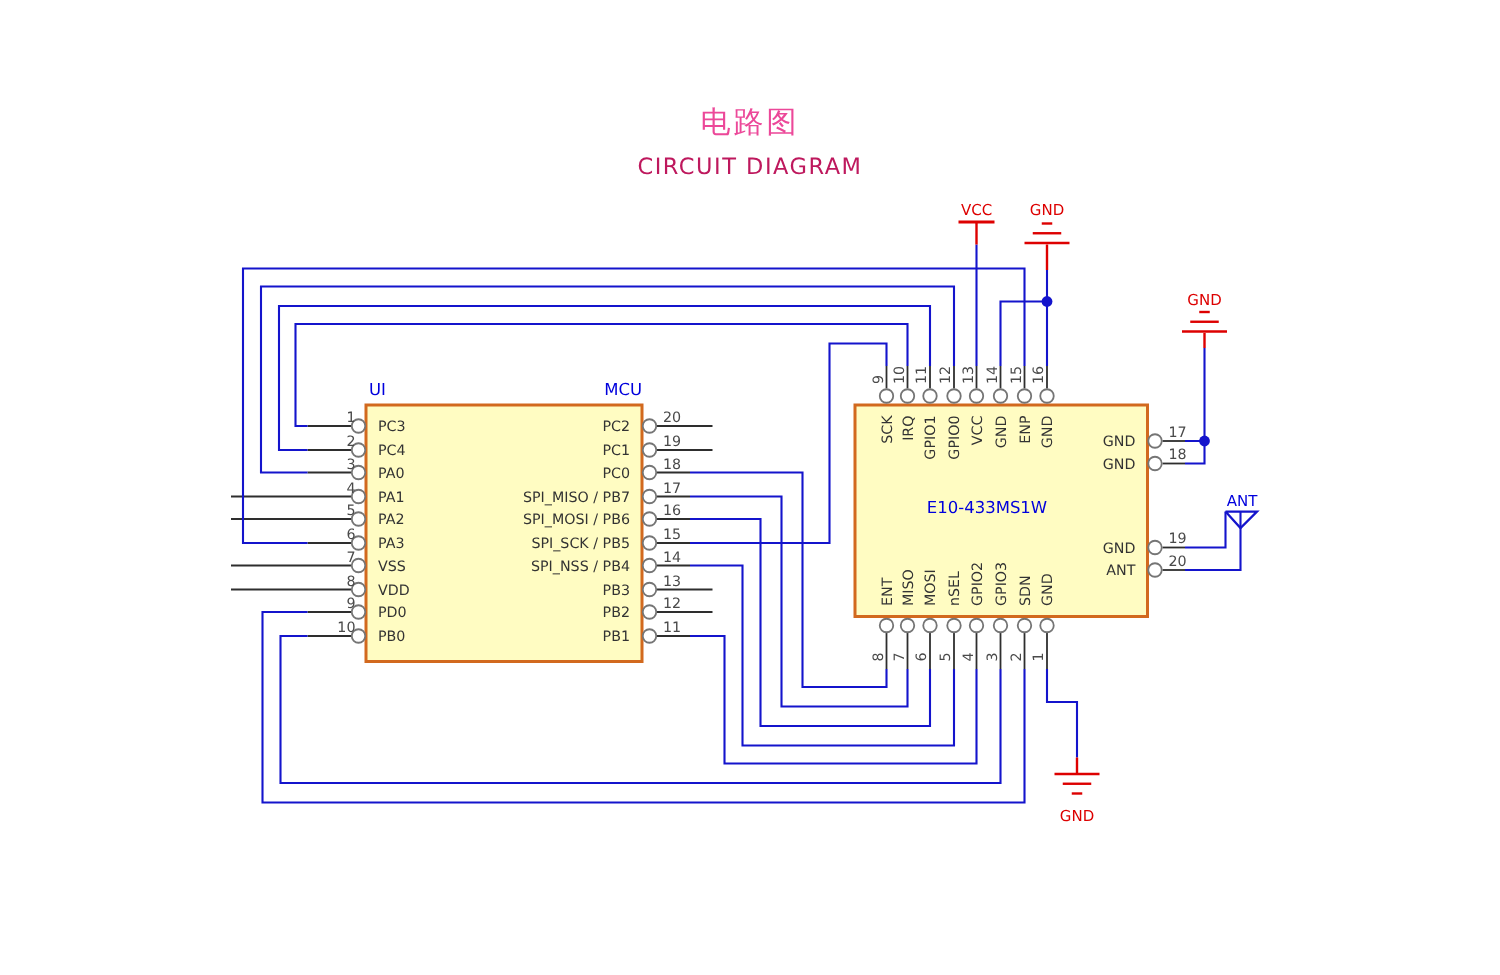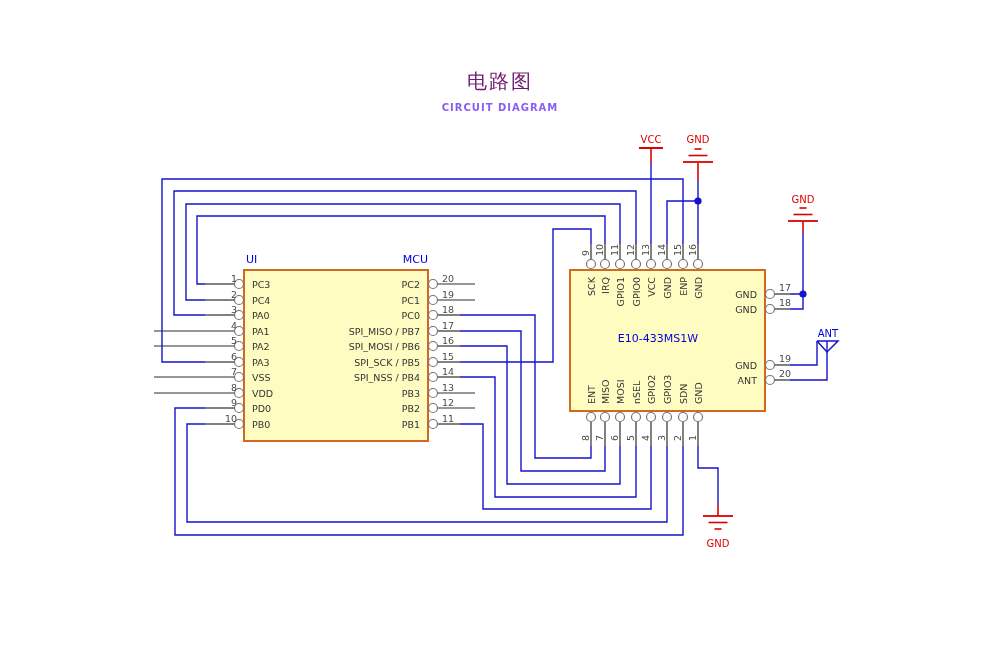--- a/index.html
+++ b/index.html
@@ -1,20 +1,20 @@
 <!DOCTYPE html>
 <html><head>
 <meta charset="utf-8">
 <style>
   html,body{margin:0;padding:0;background:#ffffff;}
   .page{position:relative;width:1000px;height:650px;background:#fff;overflow:hidden;
         font-family:"DejaVu Sans", sans-serif;}
   .title-block{position:absolute;top:68px;left:0;width:1000px;text-align:center;}
-  .title{font-size:20px;color:#701a75;letter-spacing:2px;}
-  .subtitle{font-size:10px;color:#8b5cf6;letter-spacing:1px;margin-top:7px;font-weight:bold;}
+  .title{font-size:20px;color:#ec4899;letter-spacing:2px;}
+  .subtitle{font-size:15px;color:#be185d;letter-spacing:1px;margin-top:7px;}
   svg{position:absolute;left:0;top:0;}
   svg text{font-family:"DejaVu Sans", sans-serif;}
 </style>
 </head>
 <body>
 
 <div class="page">
   <svg id="schematic" width="1000" height="650" viewBox="0 0 1000 650">
       <g>
         <rect x="244" y="270" width="184" height="171" fill="#fffcc2" stroke="#d2691e" stroke-width="2"></rect>

